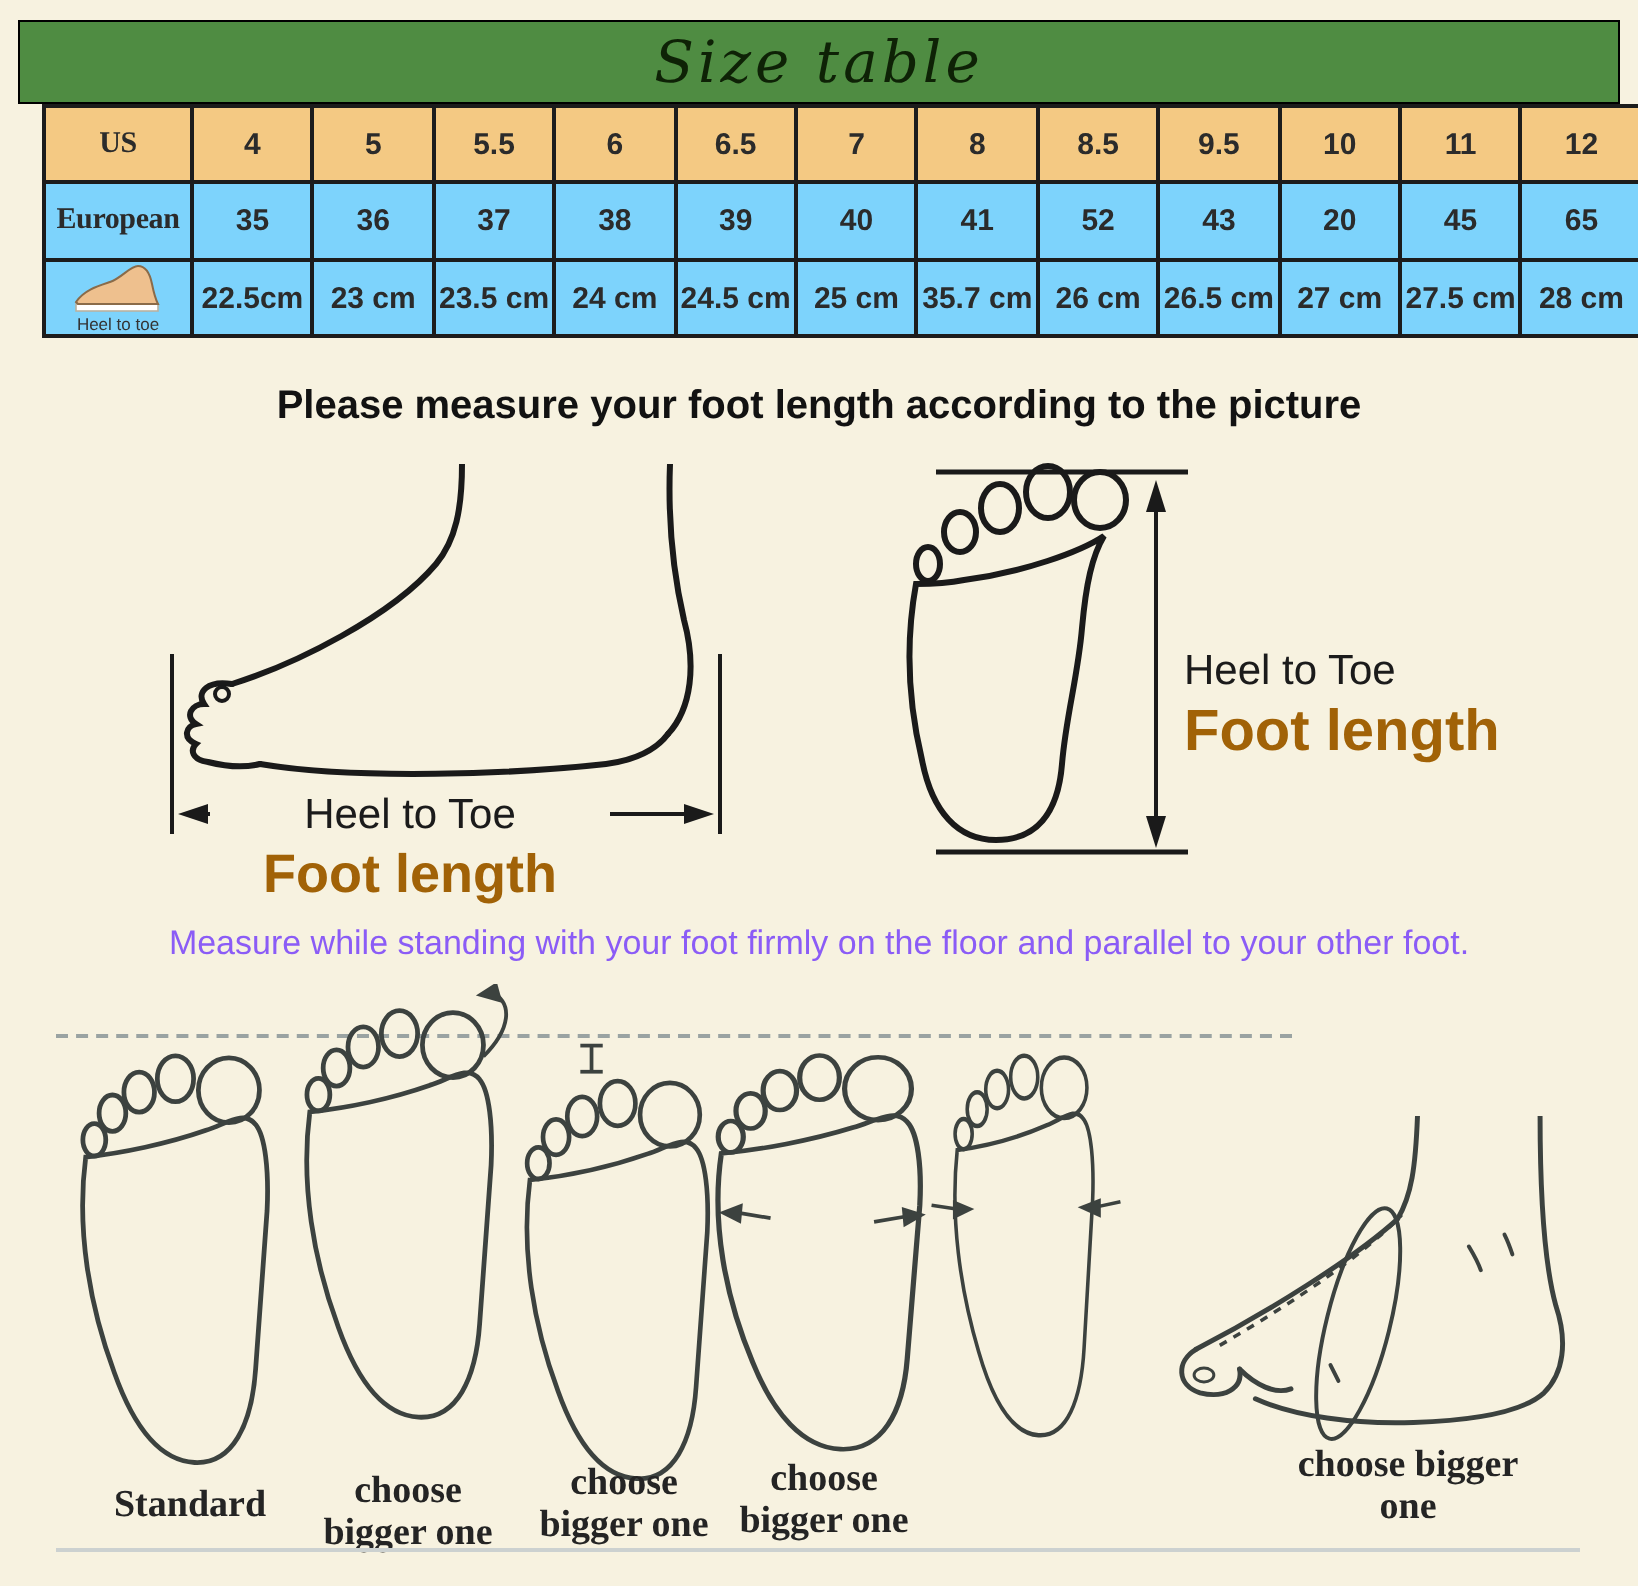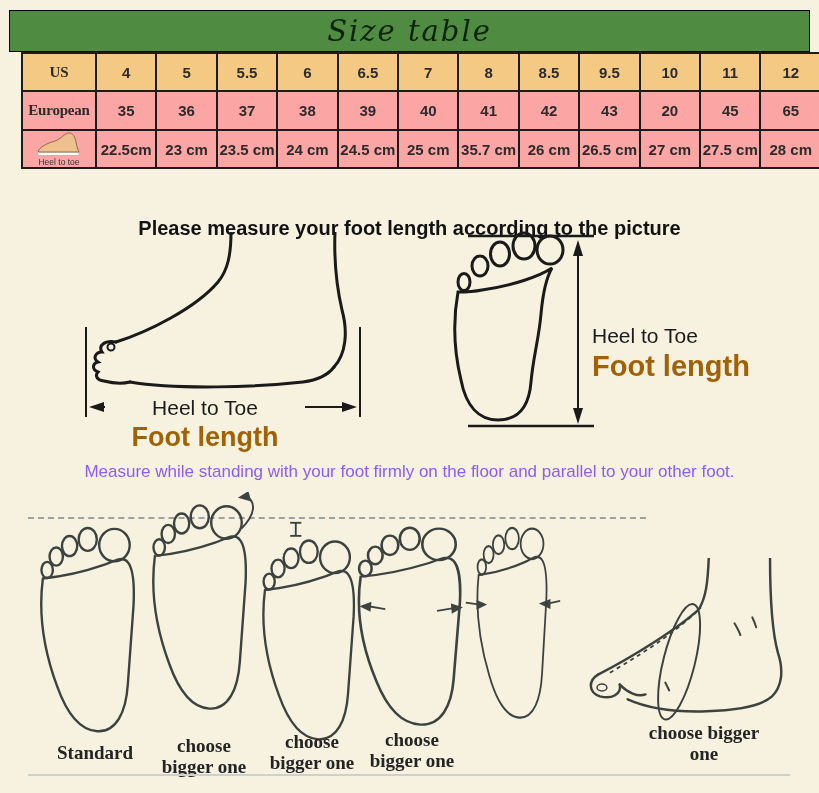--- a/index.html
+++ b/index.html
@@ -5,33 +5,33 @@
   html,body{margin:0;padding:0;}
   body{background:#f7f2e0;font-family:"Liberation Sans",sans-serif;color:#1e1e1e;}
   #stage{position:relative;width:819px;height:793px;background:#f7f2e0;overflow:hidden;margin:0 auto;}
 
   
   .banner{position:absolute;left:9px;top:10px;width:801px;height:42px;background:#4f8c42;
           border:1px solid #000000;box-sizing:border-box;display:flex;align-items:center;justify-content:center;}
   .banner span{font-family:"DejaVu Serif",serif;font-style:italic;font-size:29px;letter-spacing:2px;color:#0e2206;}
   table.size{position:absolute;left:21px;top:52px;width:801px;border-collapse:collapse;table-layout:fixed;}
   table.size td{border:2px solid #1c1c1c;text-align:center;vertical-align:middle;
-                font-size:15px;font-weight:bold;color:#2b2b2b;padding:0;background:#fca5a5;}
+                font-size:15px;font-weight:bold;color:#2b2b2b;padding:0;background:#7dd3fc;}
   table.size col.lab{width:74px;}
   table.size tr.hdr td{background:#f4c983;height:36px;}
   table.size tr.eu td{height:37px;}
   table.size tr.cm td{height:36px;}
   td.rowlab{font-family:"Liberation Serif",serif;font-size:15px;letter-spacing:-.2px;}
   tr.hdr td.rowlab{font-family:"Liberation Serif",serif;}
   .footcell{display:flex;flex-direction:column;align-items:center;justify-content:center;line-height:1;}
   .footcell .cap{font-size:8.5px;font-weight:normal;color:#333;margin-top:1px;}
 
   
   .h-measure{position:absolute;left:0;top:192px;width:819px;text-align:center;
-             font-size:20px;font-weight:bold;color:#121212;margin-top:25px;}
+             font-size:20px;font-weight:bold;color:#121212;}
   .note{position:absolute;left:0;top:462px;width:819px;text-align:center;font-size:17px;color:#8b5cf6;}
 
   
   svg{display:block;}
   .lbl-heel{position:absolute;font-size:21px;color:#1b1b1b;}
   .lbl-len{position:absolute;font-family:"Liberation Sans",sans-serif;font-weight:bold;color:#a16207;}
   .lbl-heel.left{left:105px;top:396px;width:200px;text-align:center;background:#f7f2e0;}
   .lbl-len.left{left:95px;top:422px;width:220px;text-align:center;font-size:27px;}
   .lbl-heel.right{left:592px;top:324px;}
   .lbl-len.right{left:592px;top:350px;font-size:29px;}
@@ -98,21 +98,21 @@
     </tr>
     <tr class="eu">
       <td class="rowlab">European</td>
       <td>35</td>
       <td>36</td>
       <td>37</td>
       <td>38</td>
       <td>39</td>
       <td>40</td>
       <td>41</td>
-      <td>42</td>
+      <td>52</td>
       <td>43</td>
       <td>20</td>
       <td>45</td>
       <td>65</td>
     </tr>
     <tr class="cm">
       <td>
         <div class="footcell">
           <svg width="46" height="26" viewBox="0 0 46 26">
             <rect x="2" y="21" width="41" height="3.5" fill="#ffffff" stroke="#b9b2a0" stroke-width="0.8"></rect>

